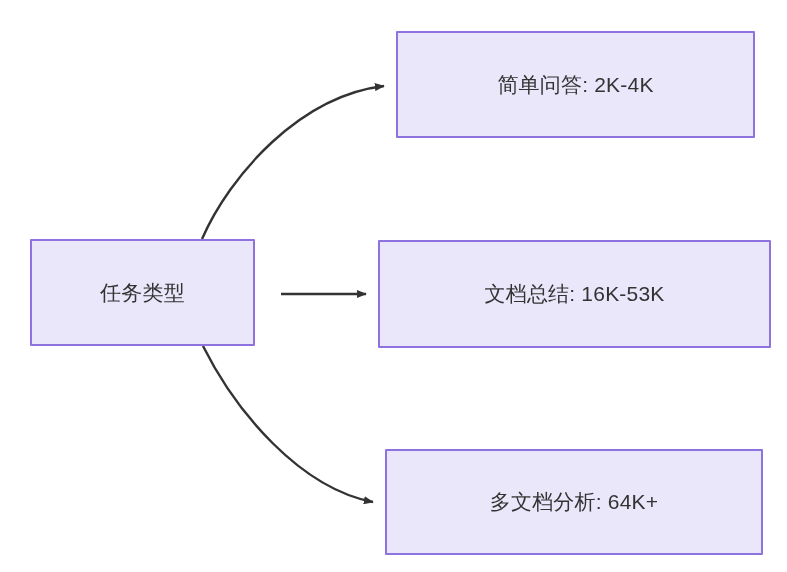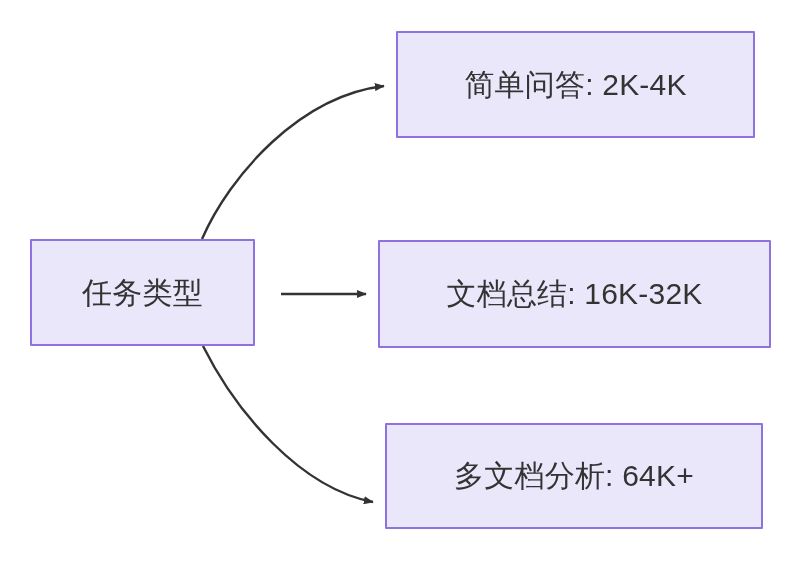--- a/index.html
+++ b/index.html
@@ -34,21 +34,21 @@
     background: #ebe7fb;
     border: 2px solid #8d72e0;
     border-radius: 1px;
     display: flex;
     align-items: center;
     justify-content: center;
     z-index: 2;
   }
   .flow-node .node-label {
     color: #333333;
-    font-size: 30px;
+    font-size: 21px;
     line-height: 1.2;
     letter-spacing: 0.2px;
     white-space: nowrap;
     text-align: center;
   }
   #node-source {
     left: 30px;
     top: 239px;
     width: 225px;
     height: 107px;
@@ -60,21 +60,21 @@
     height: 107px;
   }
   #node-doc-summary {
     left: 378px;
     top: 240px;
     width: 393px;
     height: 108px;
   }
   #node-multi-doc {
     left: 385px;
-    top: 423px;
+    top: 449px;
     width: 378px;
     height: 106px;
   }
 </style>
 </head>
 <body>
 
 <div id="diagram-canvas">
 
   <svg id="edge-layer" width="787" height="572" viewBox="0 0 787 572" xmlns="http://www.w3.org/2000/svg">
@@ -93,20 +93,20 @@
 
   <div class="flow-node" id="node-source">
     <span class="node-label">任务类型</span>
   </div>
 
   <div class="flow-node" id="node-simple-qa">
     <span class="node-label">简单问答: 2K-4K</span>
   </div>
 
   <div class="flow-node" id="node-doc-summary">
-    <span class="node-label">文档总结: 16K-32K</span>
+    <span class="node-label">文档总结: 16K-53K</span>
   </div>
 
   <div class="flow-node" id="node-multi-doc">
     <span class="node-label">多文档分析: 64K+</span>
   </div>
 
 </div>
 
 </body></html>

